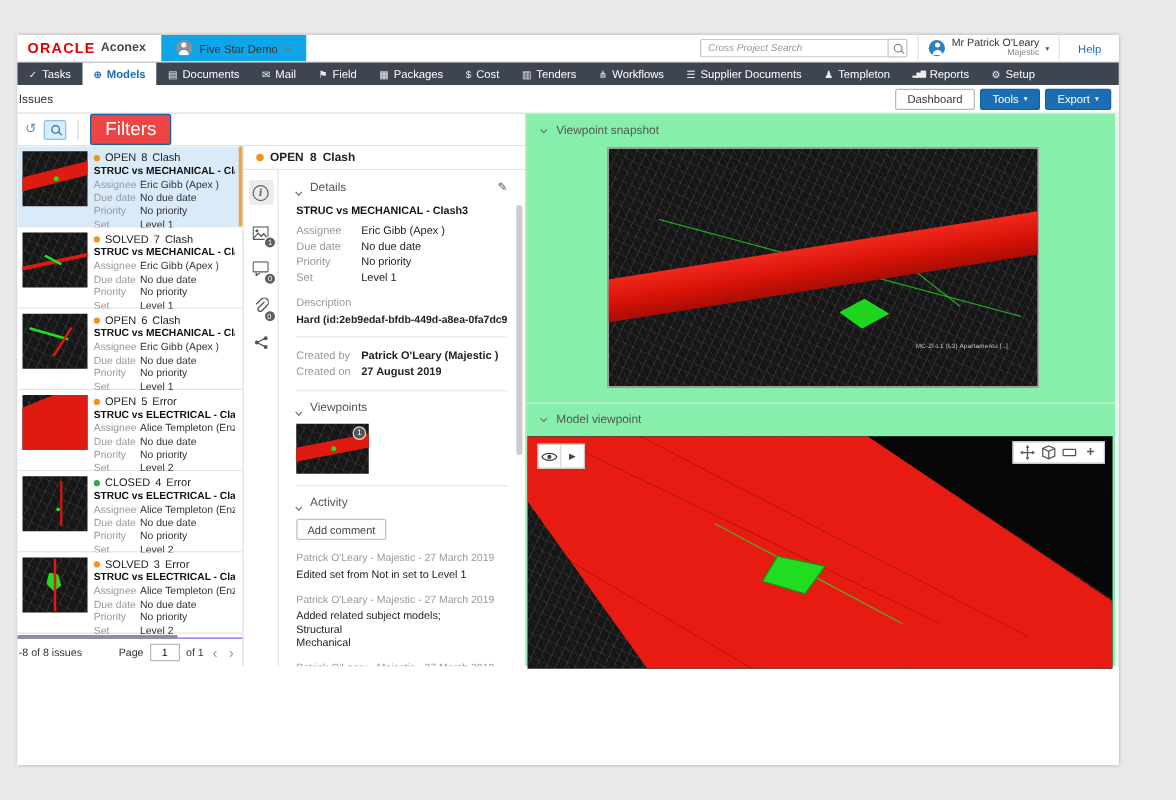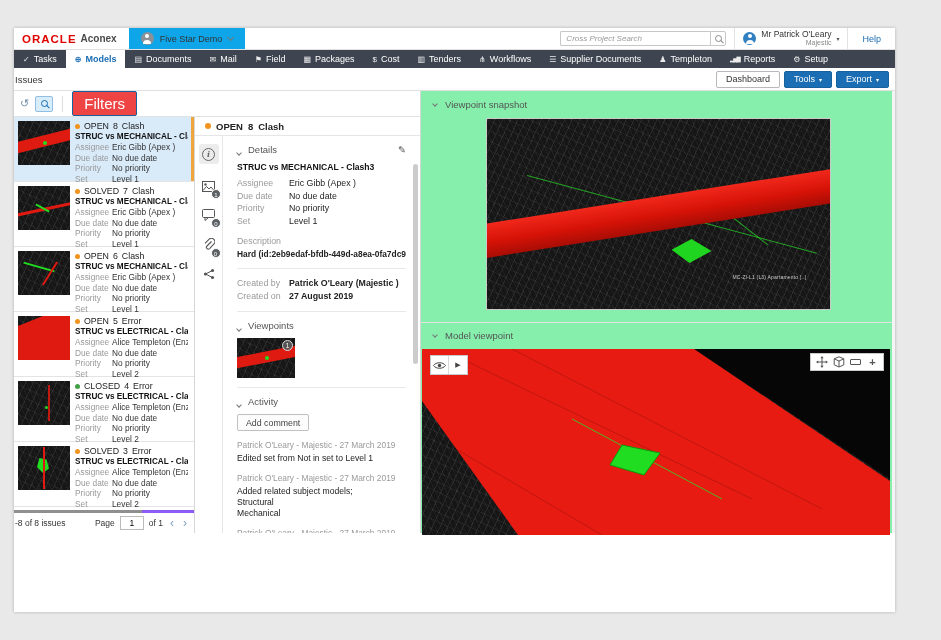--- a/index.html
+++ b/index.html
@@ -68,21 +68,21 @@
   .thumb{width:52px;height:44px;flex:none;position:relative;overflow:hidden}
   .cmeta{flex:1;min-width:0;font-size:8.3px;line-height:10.4px;color:#444}
   .crow1{display:flex;align-items:center;gap:4px;color:#222;font-size:8.8px;line-height:11px}
   .dot{width:5px;height:5px;border-radius:50%;flex:none}
   .dot-o{background:#f0941e}.dot-g{background:#43a047}
   .ctitle{font-weight:700;color:#111;font-size:8.2px;white-space:nowrap;overflow:hidden}
   .cfield{display:flex}
   .cfield .fl{width:37px;flex:none;color:#999}
   .cfield .fv{color:#333;white-space:nowrap;overflow:hidden}
 
-  .pagination{height:23px;border-top:3px solid #8b5cf6;display:flex;align-items:center;font-size:8.5px;color:#333;padding:0 5px 0 1px;position:relative;flex:none}
+  .pagination{height:23px;border-top:1px solid #8b5cf6;display:flex;align-items:center;font-size:8.5px;color:#333;padding:0 5px 0 1px;position:relative;flex:none}
   .pagination::before{content:"";position:absolute;left:0;top:-3px;width:128px;height:2.5px;background:#8f8f8f}
   .pg-right{margin-left:auto;display:flex;align-items:center;gap:5px}
   .pg-right input{width:24px;height:14px;border:1px solid #bbb;text-align:center;font-size:8.5px}
   .pg-arrow{color:#7f9fbf;font-size:12px;line-height:10px;cursor:pointer;padding:0 2px}
 
   
   .detailpanel{flex:1;display:flex;flex-direction:column;background:#fff;min-width:0}
   .dheader{height:18px;display:flex;align-items:center;gap:5px;padding:0 10px;font-size:9.5px;font-weight:700;color:#222;flex:none}
   .dheader .dot{width:6px;height:6px}
   .dbody{flex:1;display:flex;min-height:0;border-top:1px solid #e6e6e6;position:relative}

